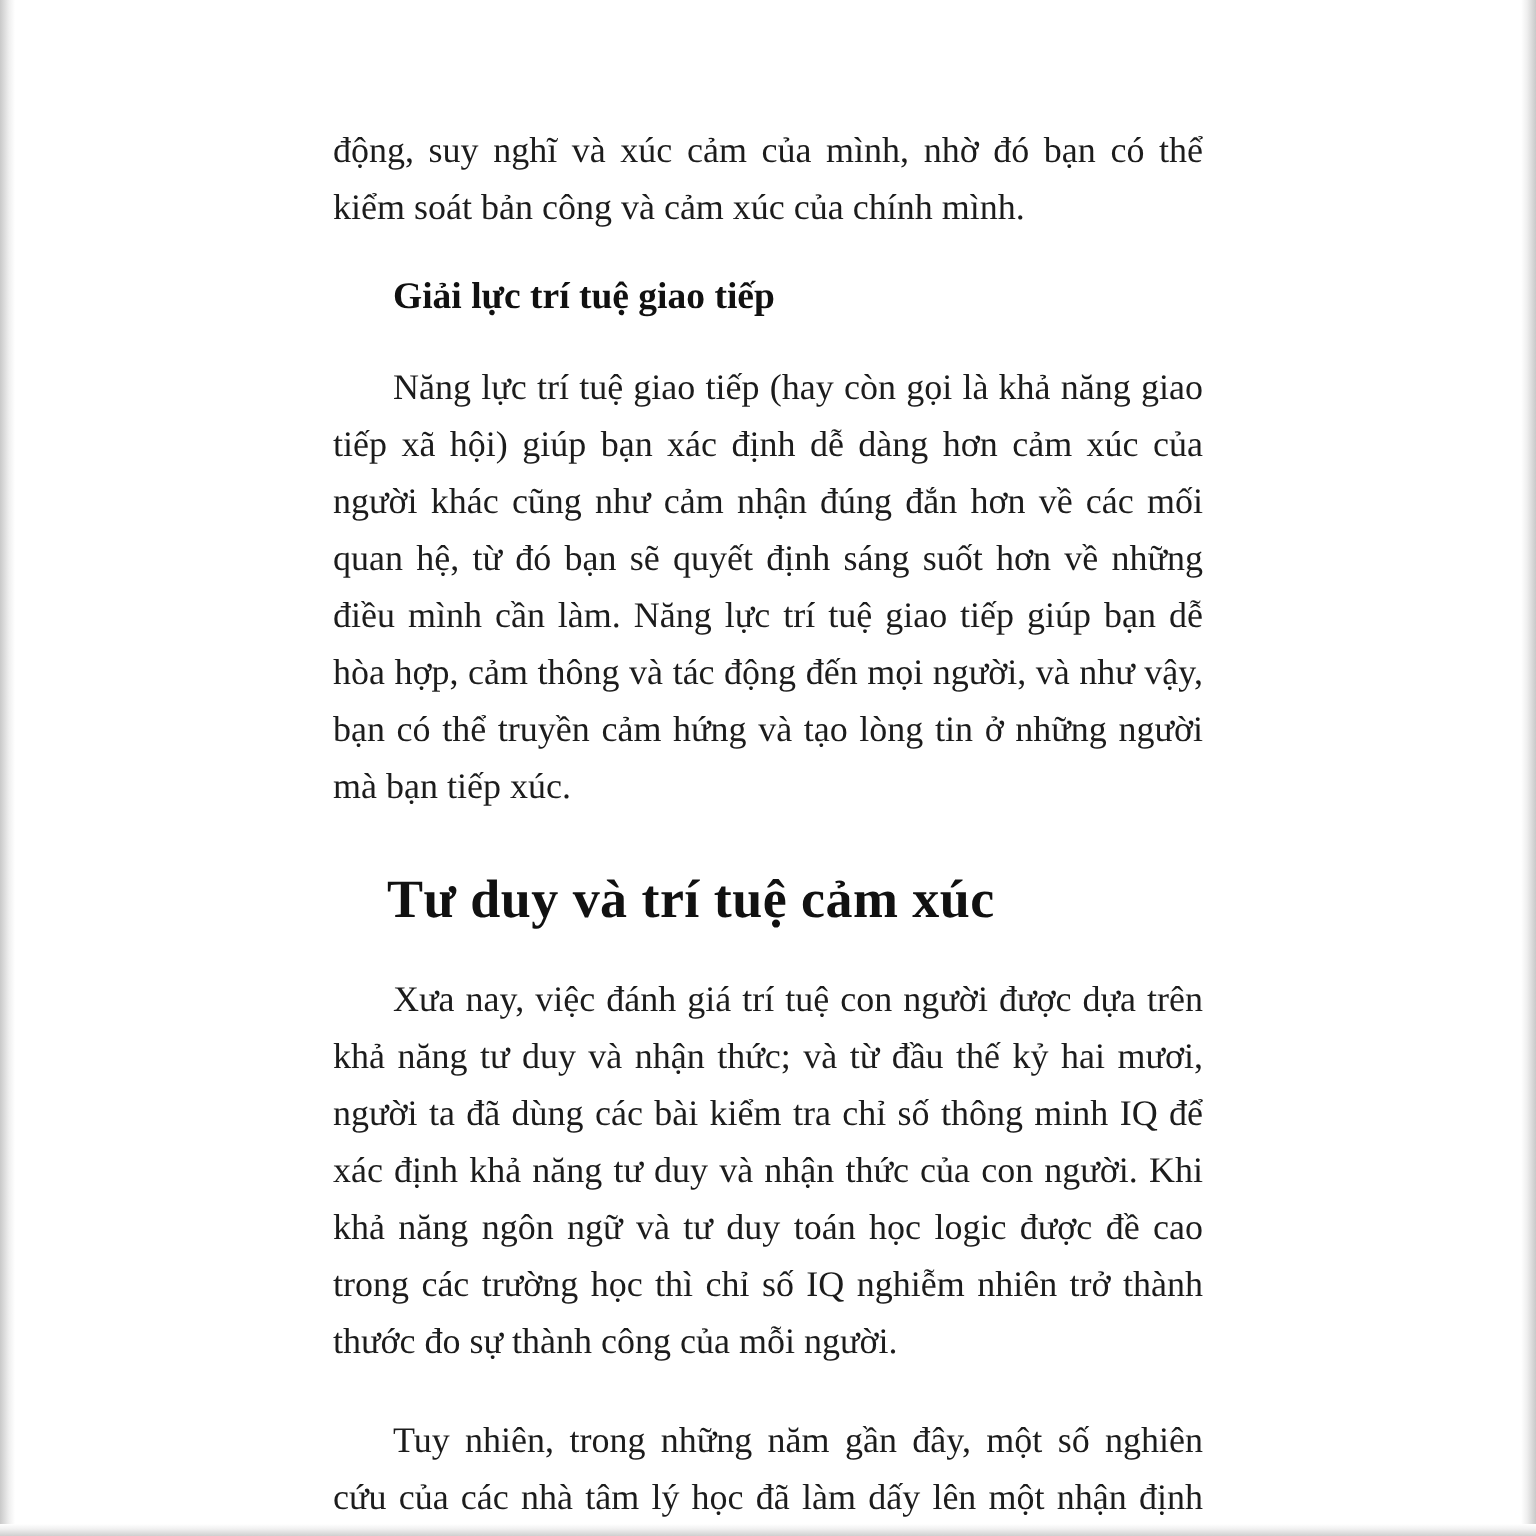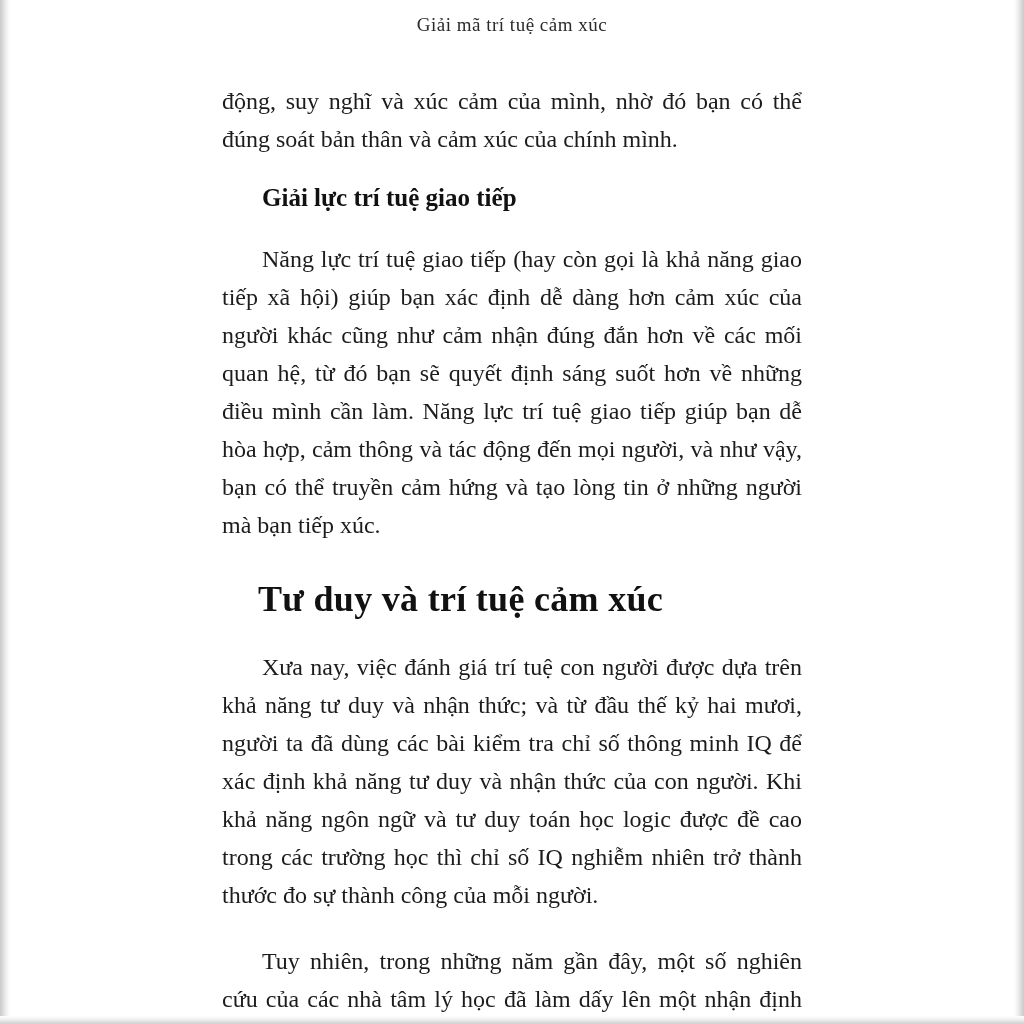--- a/index.html
+++ b/index.html
@@ -67,24 +67,23 @@
   }
 </style>
 </head>
 <body>
 
 <div class="page">
   <div class="scan-edge-left"></div>
   <div class="scan-edge-right"></div>
   <div class="scan-edge-bottom"></div>
 
-  <div class="running-header">Giải mã trí tuệ cảm xúc</div>
 
   <div class="content">
-    <p class="body no-indent">động, suy nghĩ và xúc cảm của mình, nhờ đó bạn có thể đúng soát bản thân và cảm xúc của chính mình.</p>
+    <p class="body no-indent">động, suy nghĩ và xúc cảm của mình, nhờ đó bạn có thể kiểm soát bản công và cảm xúc của chính mình.</p>
 
     <h2 class="section-heading">Giải lực trí tuệ giao tiếp</h2>
 
     <p class="body indent">Năng lực trí tuệ giao tiếp (hay còn gọi là khả năng giao tiếp xã hội) giúp bạn xác định dễ dàng hơn cảm xúc của người khác cũng như cảm nhận đúng đắn hơn về các mối quan hệ, từ đó bạn sẽ quyết định sáng suốt hơn về những điều mình cần làm. Năng lực trí tuệ giao tiếp giúp bạn dễ hòa hợp, cảm thông và tác động đến mọi người, và như vậy, bạn có thể truyền cảm hứng và tạo lòng tin ở những người mà bạn tiếp xúc.</p>
 
     <h1 class="chapter-heading">Tư duy và trí tuệ cảm xúc</h1>
 
     <p class="body indent">Xưa nay, việc đánh giá trí tuệ con người được dựa trên khả năng tư duy và nhận thức; và từ đầu thế kỷ hai mươi, người ta đã dùng các bài kiểm tra chỉ số thông minh IQ để xác định khả năng tư duy và nhận thức của con người. Khi khả năng ngôn ngữ và tư duy toán học logic được đề cao trong các trường học thì chỉ số IQ nghiễm nhiên trở thành thước đo sự thành công của mỗi người.</p>
 
     <p class="body indent">Tuy nhiên, trong những năm gần đây, một số nghiên cứu của các nhà tâm lý học đã làm dấy lên một nhận định mới, đó là ngoài chỉ số IQ còn có nhiều tiêu chí khác có thể đánh giá mức độ thành công của một</p>

